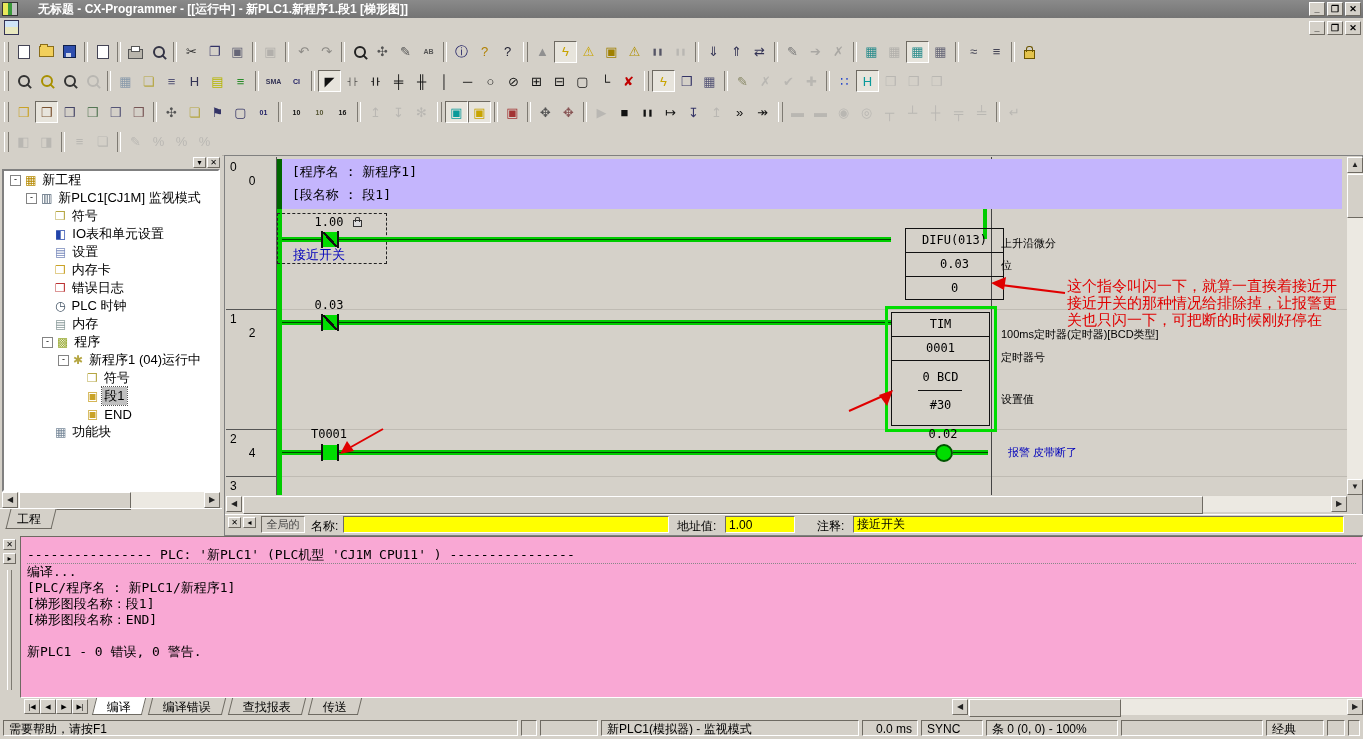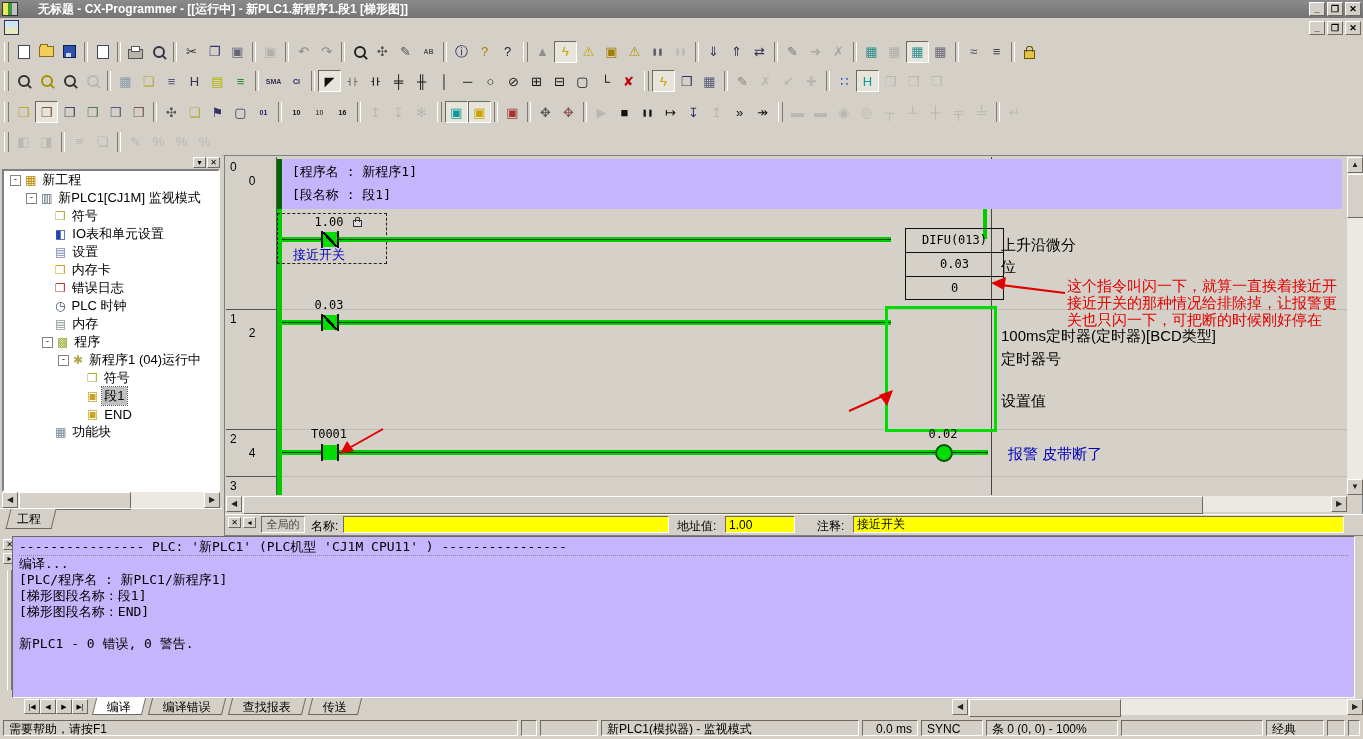--- a/index.html
+++ b/index.html
@@ -88,41 +88,41 @@
   .ants{position:absolute;border:1px dashed #222}
   .contact{position:absolute;width:18px;height:17px}
   .contact::before,.contact::after{content:"";position:absolute;top:0;width:2px;height:17px;background:#111}
   .contact::before{left:0}.contact::after{right:0}
   .cfill{position:absolute;left:2px;right:2px;top:1px;bottom:1px;background:#00dd00}
   .cfill.nc{background:linear-gradient(to top right,#00dd00 44%,#111 44%,#111 56%,#00dd00 56%)}
   .iblock{position:absolute;border:1px solid #111;font-family:"DejaVu Sans Mono",monospace;font-size:12px;text-align:center}
   .irow{border-bottom:1px solid #111;height:23px;line-height:23px}
   .irow:last-child{border-bottom:none}
   .selbox{position:absolute;border:3px solid #00dd00}
-  .lcomment{position:absolute;font-size:15px;white-space:nowrap}
+  .lcomment{position:absolute;font-size:11px;white-space:nowrap}
   .bluetext{color:#0000bb}
   .redtext{position:absolute;color:#e00000;font-size:15px;line-height:17px;white-space:nowrap}
   .coil{position:absolute;width:14px;height:14px;border-radius:50%;background:#00dd00;border:2px solid #005500}
   .minilock{position:absolute;width:7px;height:5px;background:#ddd;border:1px solid #333}
   .minilock::before{content:"";position:absolute;top:-4px;left:1px;width:3px;height:4px;border:1px solid #333;border-bottom:none;border-radius:2px 2px 0 0}
   .divline{position:absolute;top:0;bottom:0;width:1px;background:#444}
 
   
   #symbolbar{left:0;top:358px;width:1139px;height:20px;background:#d4d0c8;border-top:1px solid #fff}
   .sblabel{position:absolute;top:3px;font-size:12px}
   .yfield{position:absolute;top:1px;height:15px;background:#ffff00;border:1px solid;border-color:#6e6a62 #fff #fff #6e6a62;
           font-size:12px;padding:0 3px;box-sizing:content-box;font-family:inherit}
   .scopebox{position:absolute;left:36px;top:1px;width:42px;height:15px;border:1px solid;border-color:#6e6a62 #fff #fff #6e6a62;
             text-align:center;font-size:11px;color:#444;line-height:15px}
 
   
   #output{top:536px;left:0;width:1363px;height:162px;background:#d4d0c8}
   #outstrip{left:0;top:0;width:20px;height:162px}
-  #outtext{left:12px;top:0;width:1343px;height:162px;background:#c4b5fd;border:1px solid;border-color:#6e6a62 #fff #fff #6e6a62;
-           box-sizing:border-box;overflow:hidden;font-family:"DejaVu Sans Mono","Liberation Mono",monospace;font-size:13px;line-height:16px;padding:2px 6px}
+  #outtext{left:20px;top:0;width:1343px;height:162px;background:#f9a8d4;border:1px solid;border-color:#6e6a62 #fff #fff #6e6a62;
+           box-sizing:border-box;overflow:hidden;font-family:"DejaVu Sans Mono","Liberation Mono",monospace;font-size:13px;line-height:16px;padding:10px 6px}
   #outtext .oline{white-space:pre}
   #outtext .oline.rule{border-bottom:1px dotted #888}
   .groove{position:absolute;left:7px;width:3px;border-left:1px solid #fff;border-right:1px solid #7e7a72}
 
   
   #outtabs{top:698px;left:0;width:1363px;height:18px;display:flex;align-items:flex-start}
   .navbtn{width:16px;height:15px;background:#d4d0c8;border:1px solid;border-color:#fff #6e6a62 #6e6a62 #fff;
           font-size:7px;line-height:13px;text-align:center;padding:0;margin-top:1px}
   .otab{padding:1px 12px;font-size:12px;border:1px solid #6e6a62;border-top:none;background:#d4d0c8;
         transform:skewX(-14deg);margin-left:6px;height:14px}
@@ -723,20 +723,29 @@
             <div>接近开关的那种情况给排除掉，让报警更</div>
             <div>关也只闪一下，可把断的时候刚好停在</div>
           </div>
 
         <span class="addr" style="left:30px;top:141px">0.03</span>
         <div class="pline" style="left:5px;top:163px;width:609px"></div>
         <div class="contact" style="left:44px;top:157px">
             <div class="cfill nc"></div>
           </div>
         <div class="selbox" style="left:608px;top:149px;width:106px;height:120px"></div>
+        <div class="iblock" style="left:614px;top:155px;width:97px;height:112px;background:#d5d1c9">
+          <div class="irow">TIM</div>
+          <div class="irow">0001</div>
+          <div class="irow" style="height:62px;border-bottom:none;position:relative">
+            <span class="abs" style="left:0;right:0;top:5px">0 BCD</span>
+            <span class="abs" style="left:26px;width:44px;top:29px;height:1px;background:#111"></span>
+            <span class="abs" style="left:0;right:0;top:33px">#30</span>
+          </div>
+        </div>
         <span class="lcomment" style="left:724px;top:170px">100ms定时器(定时器)[BCD类型]</span>
         <span class="lcomment" style="left:724px;top:193px">定时器号</span>
         <span class="lcomment" style="left:724px;top:235px">设置值</span>
 
         <span class="addr" style="left:30px;top:270px">T0001</span>
         <span class="addr" style="left:644px;top:270px">0.02</span>
         <div class="pline" style="left:5px;top:293px;width:653px"></div>
         <div class="pline" style="left:676px;top:293px;width:35px"></div>
         <div class="contact" style="left:44px;top:287px">
             <div class="cfill"></div>

